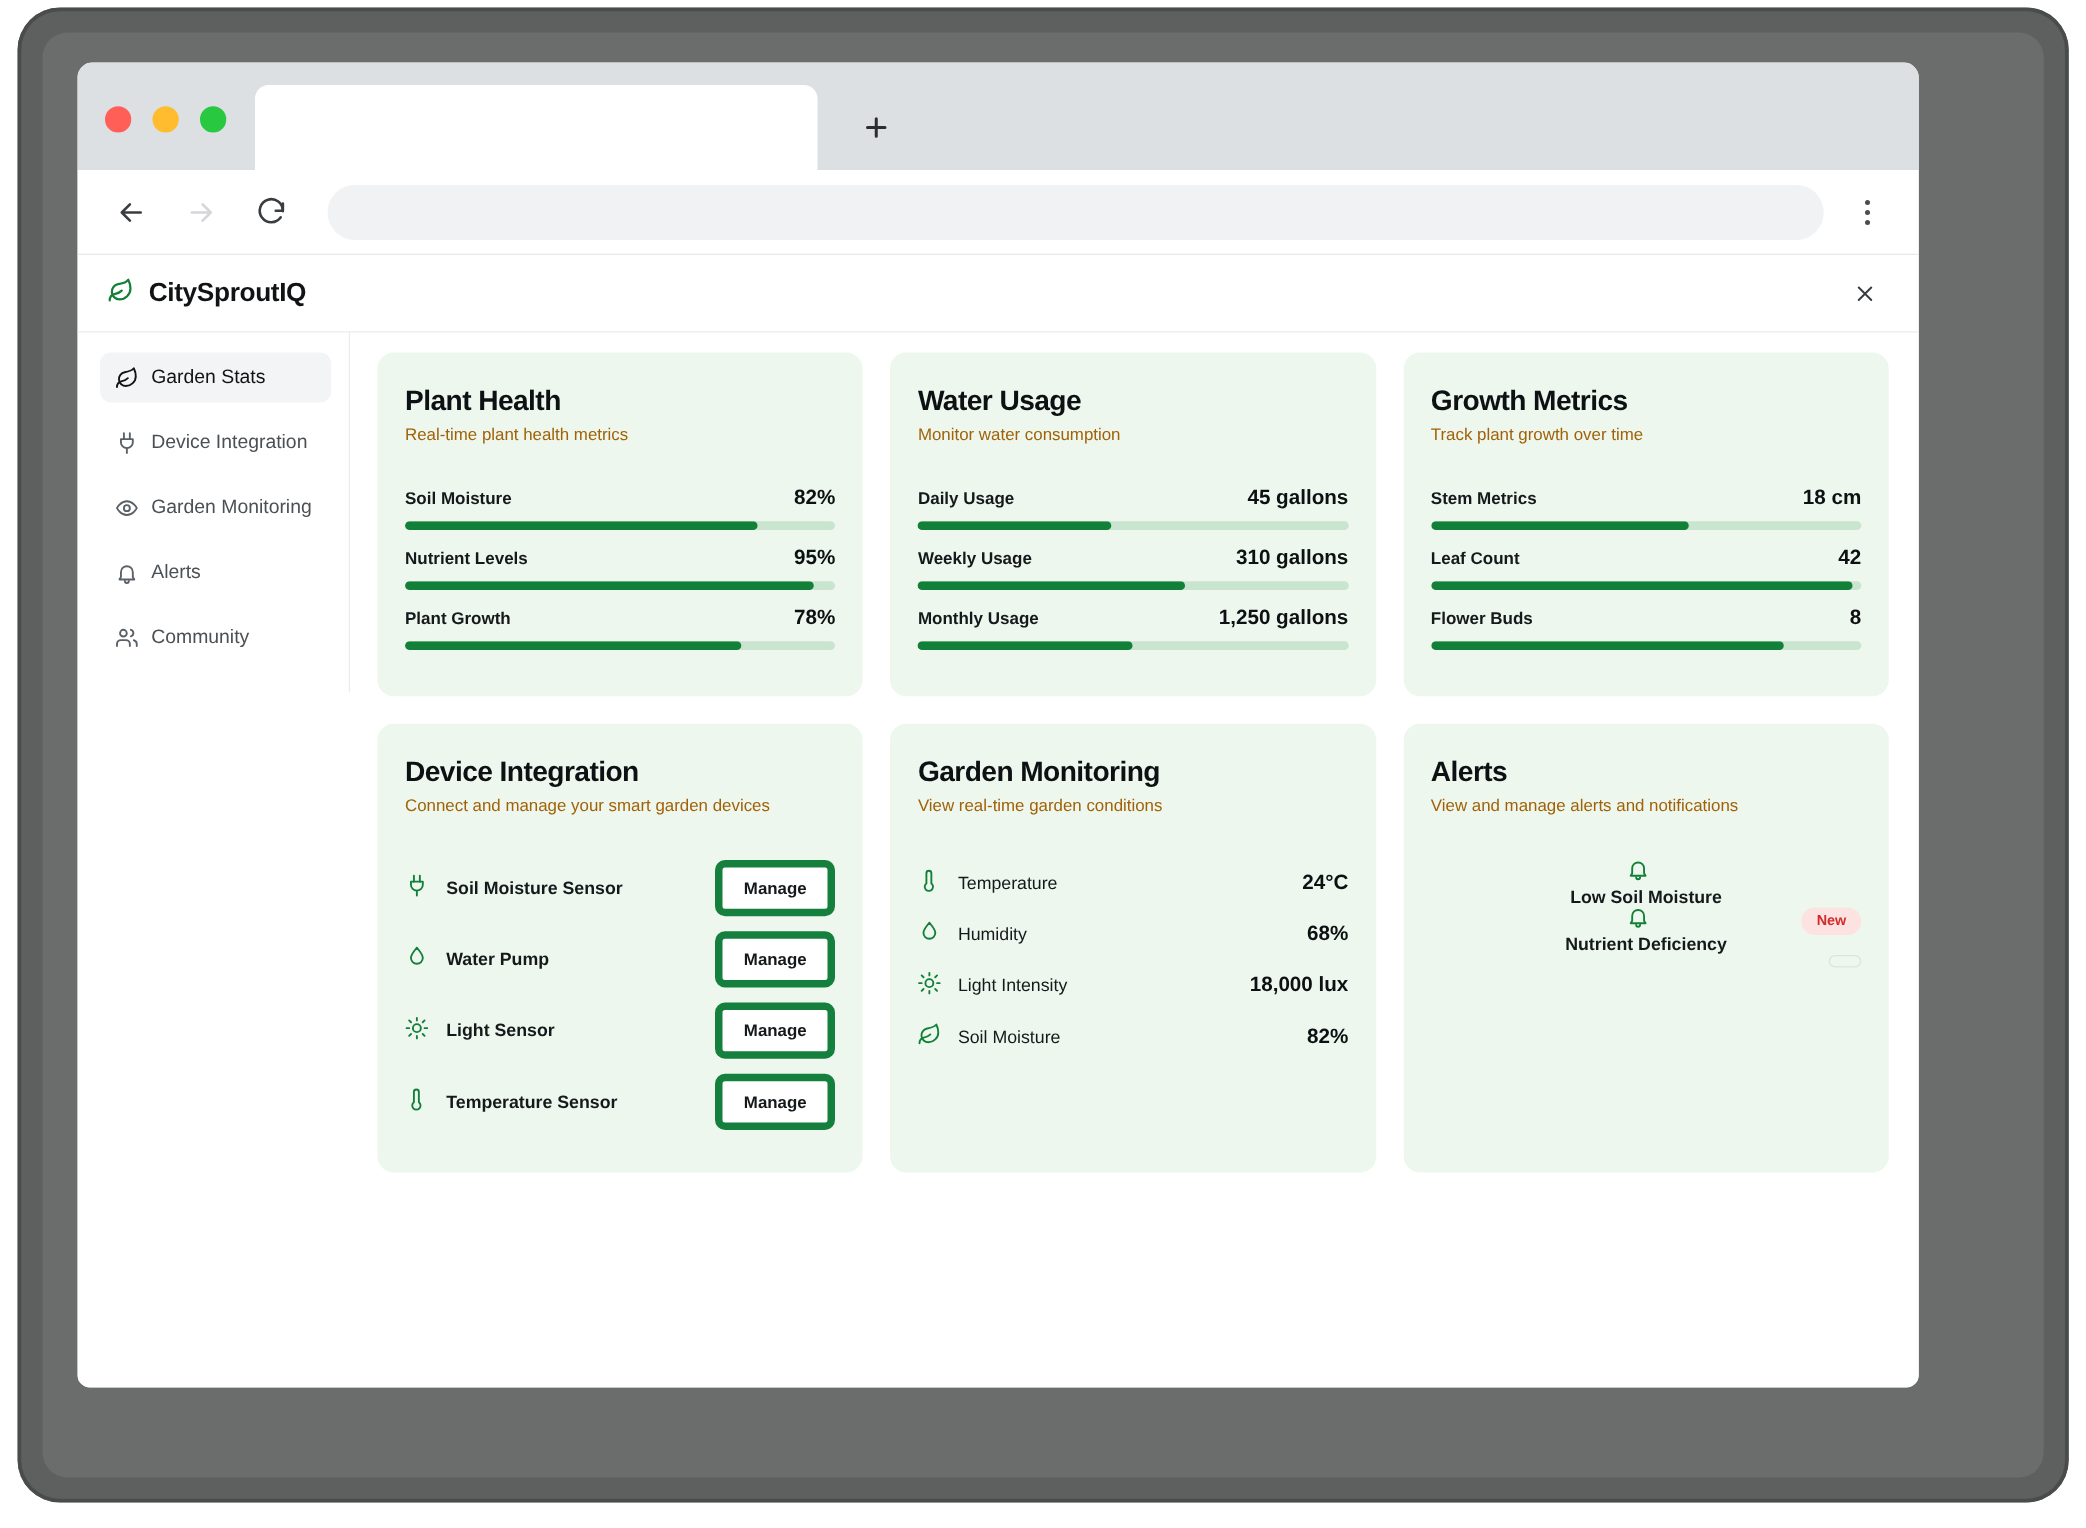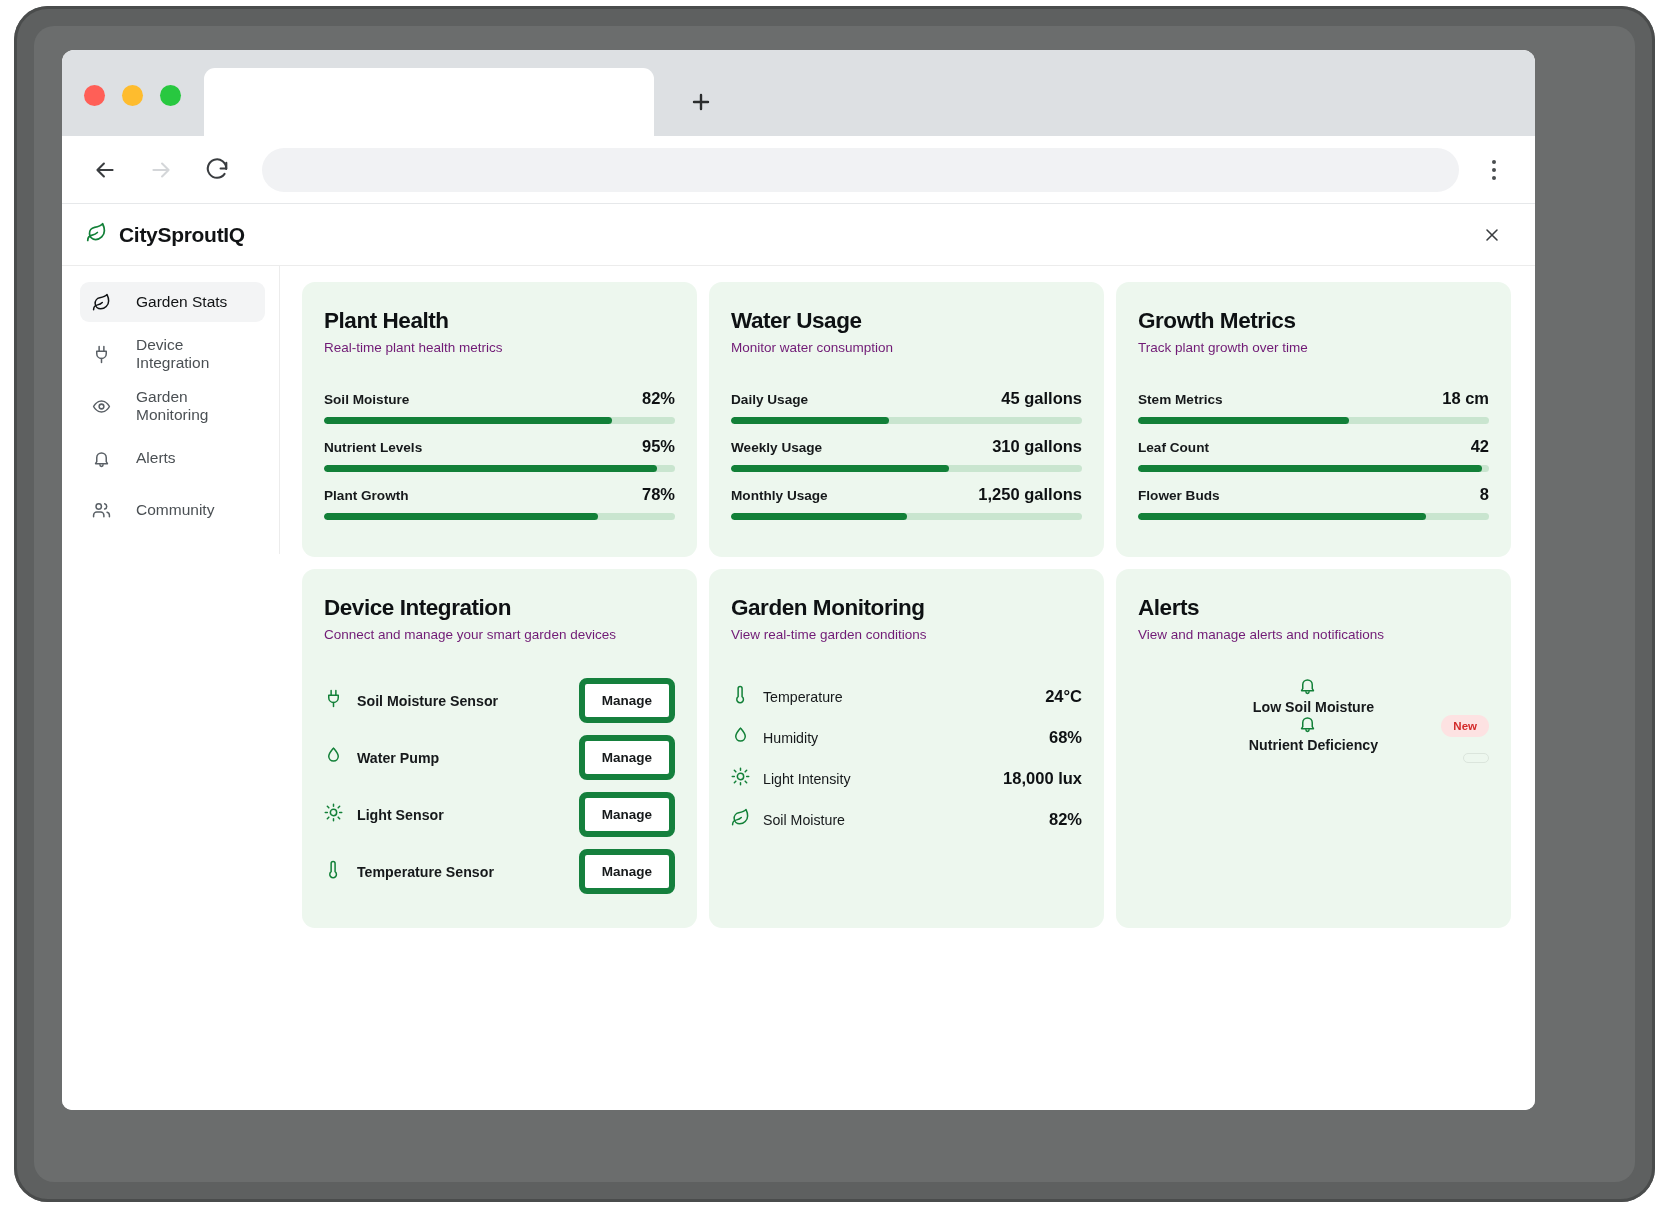--- a/index.html
+++ b/index.html
@@ -135,21 +135,21 @@
 
   
   .sidebar {
     width: 218px;
     flex: 0 0 218px;
     padding: 16px 14px 0 18px;
     border-right: 1px solid #ececec;
     height: 288px;
   }
   .nav-item {
-    display: flex; align-items: center; gap: 25px;
+    display: flex; align-items: center; gap: 10px;
     height: 40px;
     padding: 0 12px;
     border-radius: 9px;
     margin-bottom: 12px;
     cursor: pointer;
     color: #4b5054;
     font-size: 15.5px;
   }
   .nav-item.active {
     background: #f3f4f5;
@@ -159,34 +159,34 @@
 
   
   .main {
     flex: 1;
     padding: 16px 24px 0 22px;
     overflow: hidden;
   }
   .grid {
     display: grid;
     grid-template-columns: repeat(3, 1fr);
-    gap: 12px;
+    gap: 22px;
   }
   .card {
     background: #edf7ee;
     border-radius: 13px;
     padding: 26px 22px 24px 22px;
   }
   .card-title {
     font-size: 22.5px; font-weight: bold; color: #0e1113;
     letter-spacing: -0.45px;
     margin-bottom: 6px;
   }
   .card-sub {
-    font-size: 13.5px; color: #701a75;
+    font-size: 13.5px; color: #a16207;
     margin-bottom: 34px;
   }
 
   
   .metric { margin-bottom: 13px; }
   .metric-top {
     display: flex; justify-content: space-between; align-items: baseline;
     margin-bottom: 9px;
   }
   .metric-label { font-size: 13.6px; font-weight: bold; color: #16191b; }

